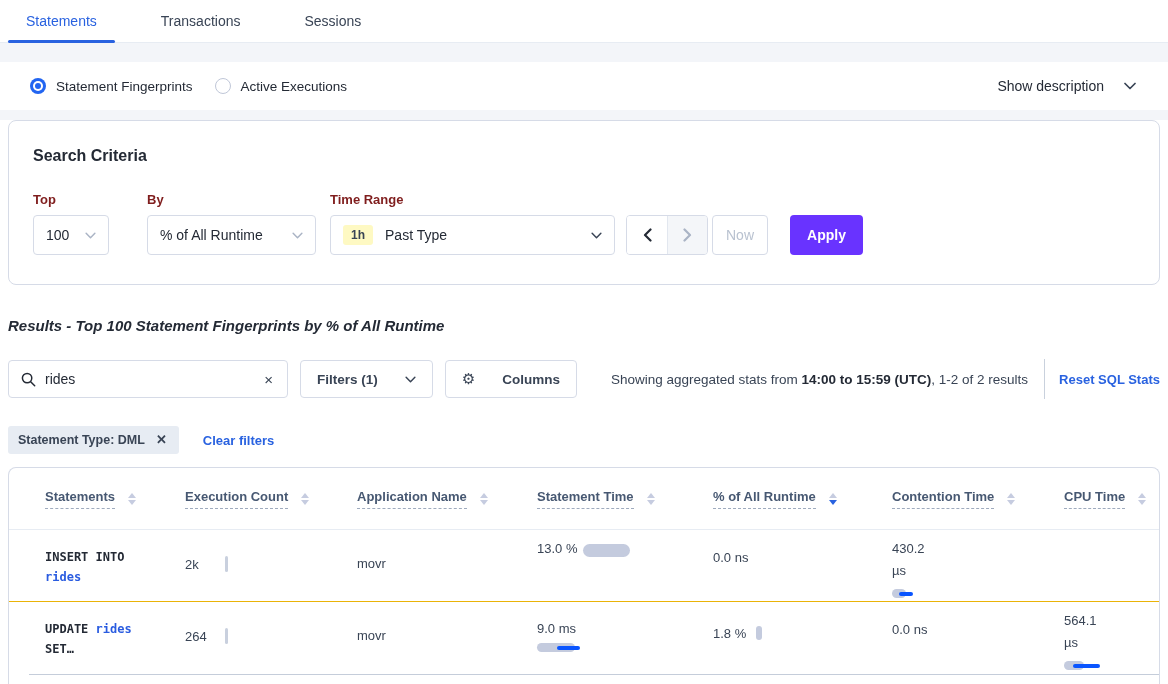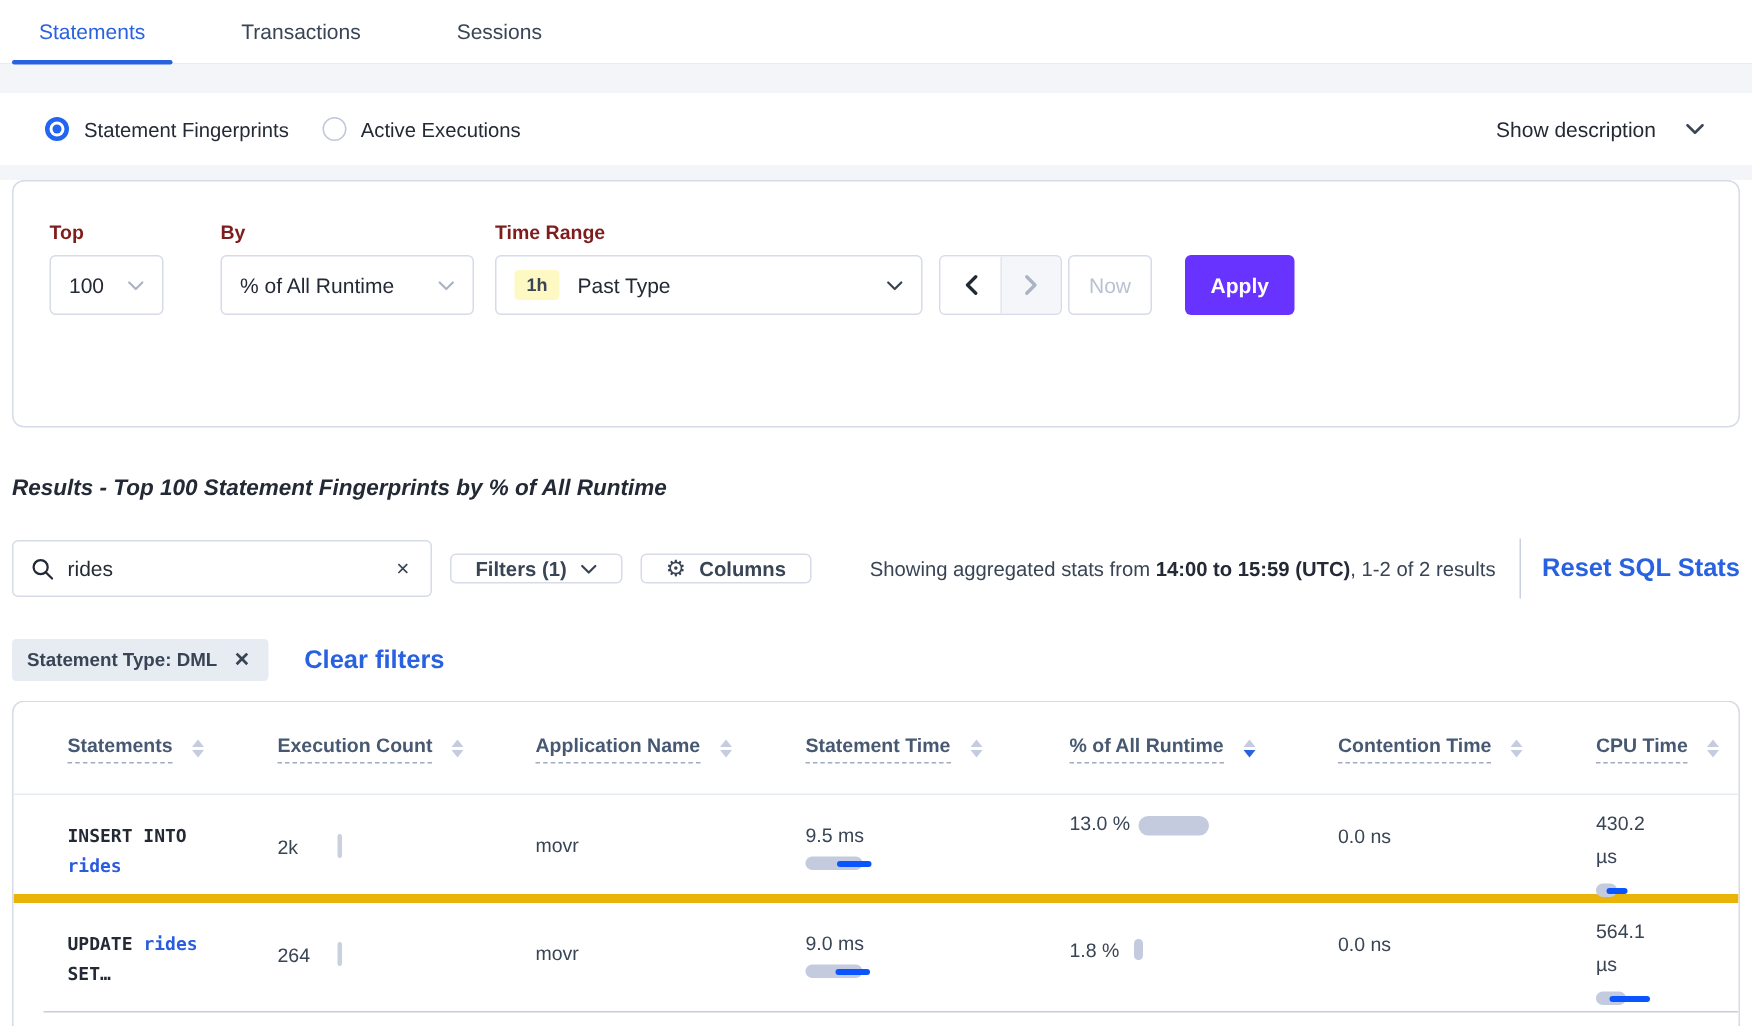--- a/index.html
+++ b/index.html
@@ -43,46 +43,46 @@
   .btn-now { margin-left:4px; width:56px; height:40px; background:#fff; border:1px solid #d6dbe7; border-radius:4px; color:#b9c2d0; font-size:14px; cursor:default; }
   .btn-apply { margin-left:22px; width:73px; height:40px; background:#6933ff; border:none; border-radius:4px; color:#fff; font-size:14px; font-weight:700; cursor:pointer; }
 
   
   .results { padding:0 8px; }
   .results-heading { margin-top:32px; font-size:15px; font-weight:700; color:#242a35;font-style:italic; }
   .controls-row { margin-top:25px; display:flex; align-items:center; }
   .searchbox { width:280px; height:38px; border:1px solid #d6dbe7; border-radius:4px; background:#fff; display:flex; align-items:center; padding:0 12px; }
   .searchbox input { flex:1; border:none; outline:none; font-size:14px; color:#242a35; font-family:"Liberation Sans",sans-serif; margin-left:9px; background:transparent; }
   .icon-btn-x { border:none; background:none; color:#394455; font-size:15px; cursor:pointer; line-height:1; padding:2px; }
-  .btn-light { height:20px; border:1px solid #d6dbe7; border-radius:4px; background:#fff; color:#394455; font-size:13.5px; font-weight:700; display:flex; align-items:center; gap:9px; padding:0 16px; cursor:pointer; }
+  .btn-light { height:38px; border:1px solid #d6dbe7; border-radius:4px; background:#fff; color:#394455; font-size:13.5px; font-weight:700; display:flex; align-items:center; gap:27px; padding:0 16px; cursor:pointer; }
   .btn-filters { margin-left:12px; }
   .btn-columns { margin-left:12px; }
   .gear { font-size:15px; font-weight:400; color:#394455; }
   .stats-line { margin-left:auto; font-size:13.5px; color:#394455; white-space:nowrap; }
   .stats-line b { color:#242a35; }
   .vdivider { width:1px; height:40px; background:#c9d1dd; margin:0 14px 0 16px; }
-  .link { color:#2962e0; font-weight:700; font-size:17px; text-decoration:none; cursor:pointer; white-space:nowrap; }
+  .link { color:#2962e0; font-weight:700; font-size:13px; text-decoration:none; cursor:pointer; white-space:nowrap; }
 
   .chip-row { margin-top:27px; display:flex; align-items:center; }
   .chip { background:#e7ecf3; border-radius:3px; padding:5px 10px 6px; display:flex; align-items:center; gap:9px; font-size:12.5px; font-weight:700; color:#394455; }
   .chip .icon-btn-x { font-size:13px; font-weight:700; }
   .clear-filters { margin-left:24px; }
 
   
   .table-card { margin:13px 8px 0; background:#fff; border:1px solid #d6dbe7; border-bottom:none; border-radius:8px 8px 0 0; height:221px; overflow:hidden; }
   .tgrid { display:grid; grid-template-columns:140px 172px 180px 176px 179px 172px 1fr; padding-left:36px; align-items:start; }
   .thead { height:62px; border-bottom:1px solid #e7ecf3; align-items:center; }
   .th { display:flex; align-items:center; gap:13px; cursor:pointer; }
   .th .hlabel { font-size:13px; font-weight:700; color:#475872; border-bottom:1px dashed #9fabbe; padding-bottom:4px; }
   .sort { display:flex; flex-direction:column; gap:2px; }
   .tri-up { width:0; height:0; border-left:4px solid transparent; border-right:4px solid transparent; border-bottom:5px solid #c6cce0; }
   .tri-down { width:0; height:0; border-left:4px solid transparent; border-right:4px solid transparent; border-top:5px solid #c6cce0; }
   .sort.active .tri-down { border-top-color:#2962e0; }
 
-  .trow { height:72px; border-bottom:6px solid #eab308; font-size:13px; color:#394455; }
+  .trow { height:72px; border-bottom:1px solid #eab308; font-size:13px; color:#394455; }
   .trow.r2 { border-bottom:none; }
   .last-sep { margin-left:20px; border-bottom:1px solid #c5cdda; }
 
   .cell-code { padding-top:17px; font-family:"DejaVu Sans Mono", monospace; font-size:12px; font-weight:600; color:#242a35; line-height:20px; }
   .code-link { color:#2a5ce0; text-decoration:none; cursor:pointer; }
   .cell-exec { padding-top:26px; display:flex; align-items:center; }
   .cell-exec .num { width:40px; }
   .vbar { width:3px; height:16px; border-radius:2px; background:#c9d0de; }
   .cell-app { padding-top:26px; }
   .cell-stime { padding-top:19px; }
@@ -124,20 +124,21 @@
     <span>Show description</span>
     <svg width="12" height="8" viewBox="0 0 12 8">
         <path d="M1 1.5l5 5 5-5" stroke="#394455" stroke-width="1.7" fill="none" stroke-linecap="round" stroke-linejoin="round"></path>
       </svg>
   </div>
 </div>
 
 <div class="gap-strip gap2"></div>
 
 <div class="sc-card">
+  <div class="sc-title">Search Criteria</div>
   <div class="form-row">
     <div class="field">
       <label>Top</label>
       <div class="select sel-top">
         <span class="sel-val">100</span>
         <svg width="11" height="7" viewBox="0 0 12 8">
             <path d="M1 1.5l5 5 5-5" stroke="#aab4c5" stroke-width="1.7" fill="none" stroke-linecap="round" stroke-linejoin="round"></path>
           </svg>
       </div>
     </div>
@@ -269,27 +270,20 @@
   <div class="tgrid trow r1">
     <div class="cell-code">
       <span>INSERT INTO</span><br>
       <a class="code-link">rides</a>
     </div>
     <div class="cell-exec">
       <span class="num">2k</span>
       <span class="vbar"></span>
     </div>
     <div class="cell-app">movr</div>
-    <div class="cell-stime">
-      <div>9.5 ms</div>
-      <div class="hbar">
-        <span class="bar-gray" style="width:38px"></span>
-        <span class="bar-blue" style="left:21px;width:23px"></span>
-      </div>
-    </div>
     <div class="cell-pct1">
       <div class="pct-wrap">13.0 %</div>
       <span class="pct-bigbar"></span>
     </div>
     <div class="cell-cont">0.0 ns</div>
     <div class="cell-cpu">
       <div class="cpu-wrap">430.2 µs</div>
       <div class="hbar">
         <span class="bar-gray" style="width:14px"></span>
         <span class="bar-blue" style="left:7px;width:14px"></span>

